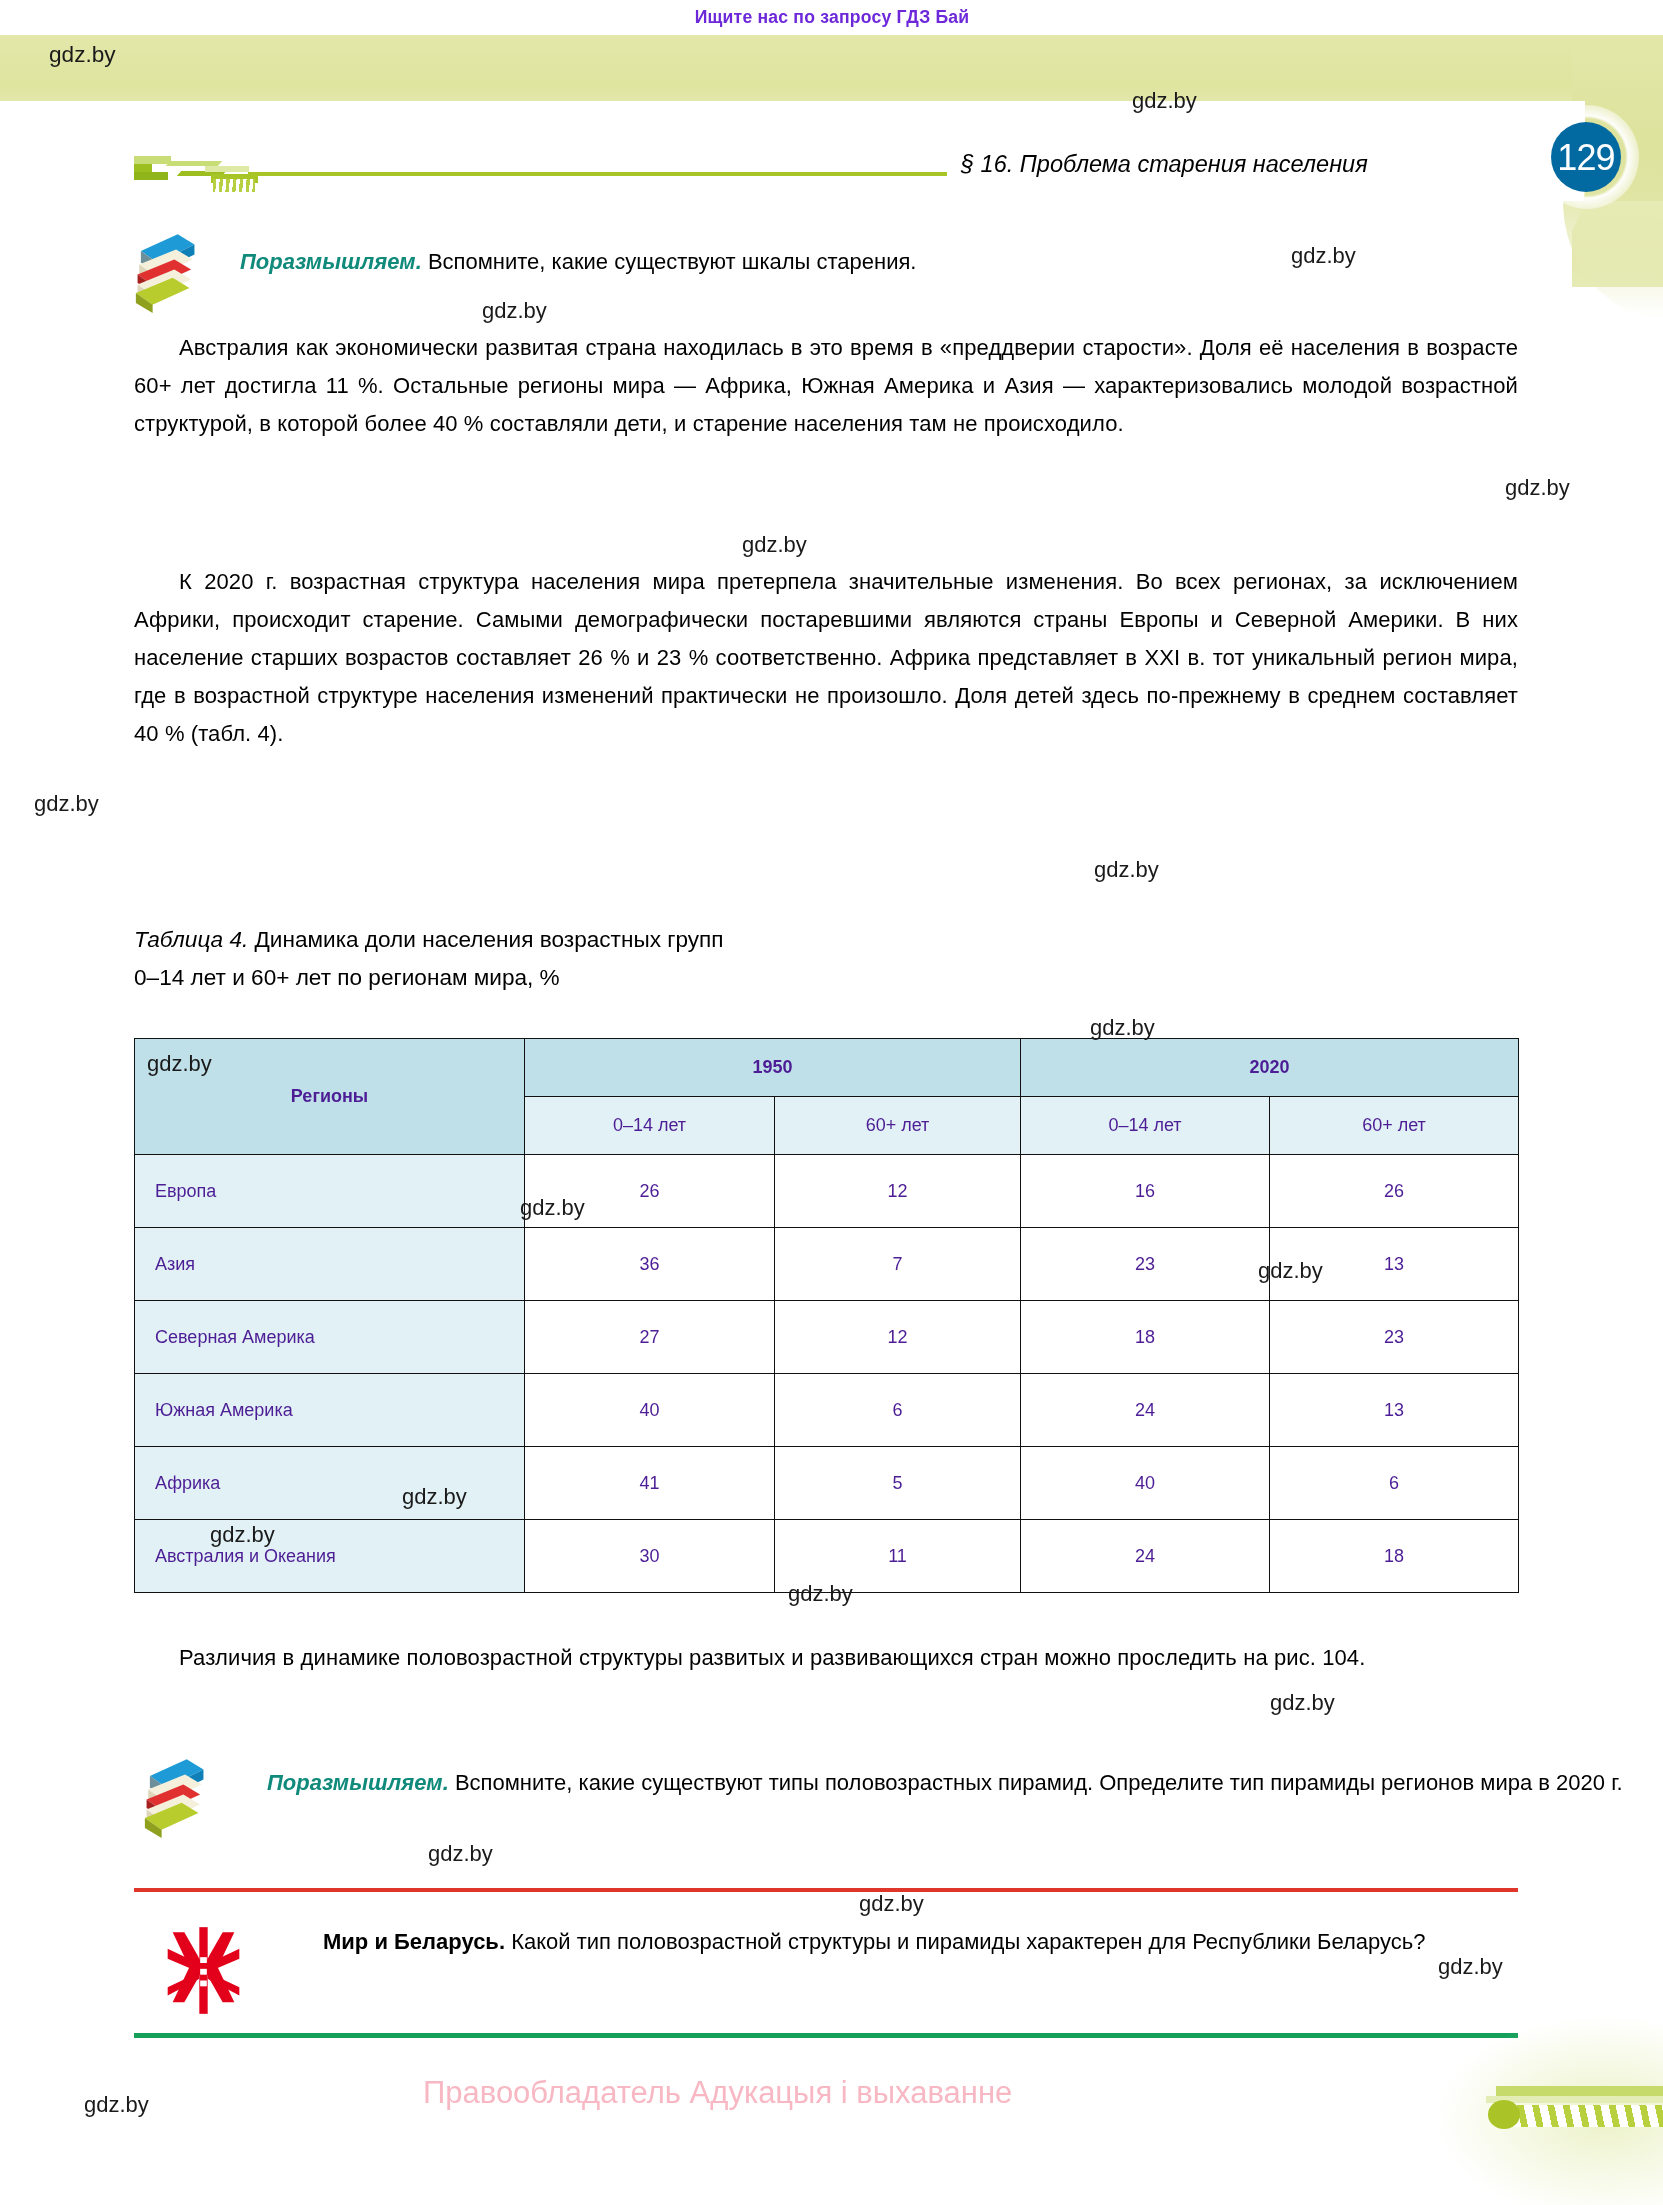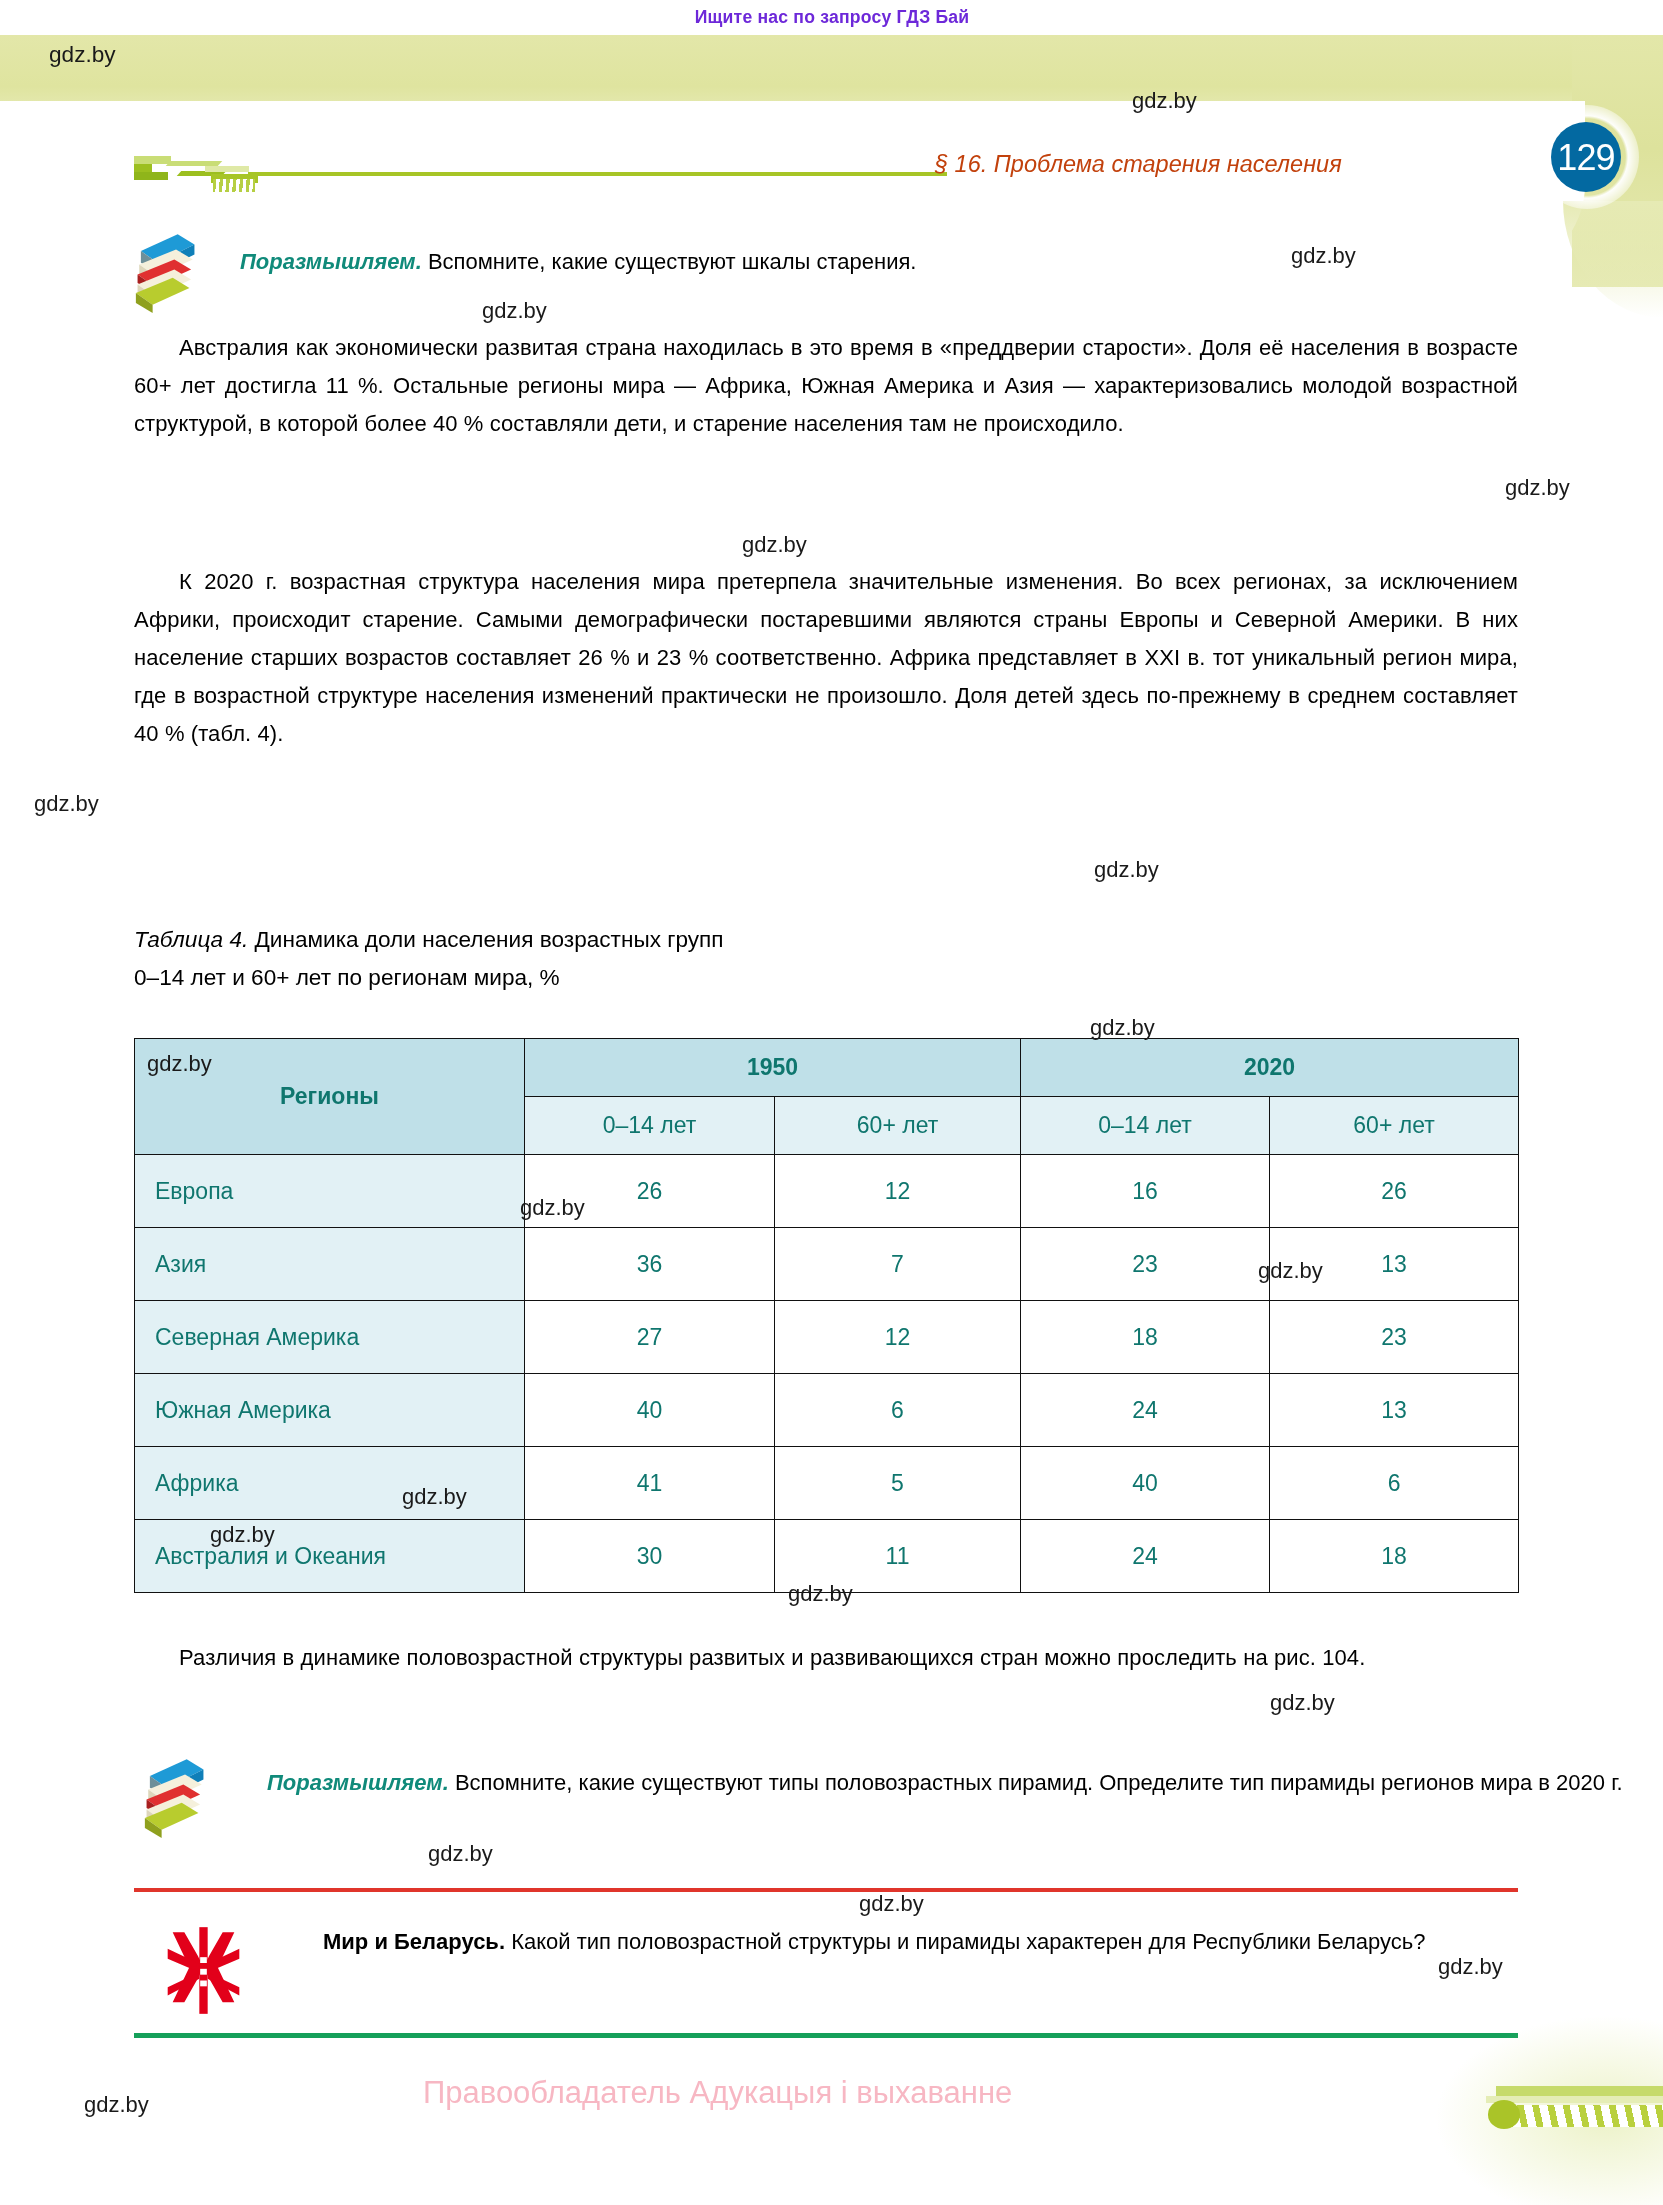--- a/index.html
+++ b/index.html
@@ -117,24 +117,24 @@
     position: absolute;
     top: 172px;
     left: 248px;
     width: 699px;
     height: 4.2px;
     background: #a7c526;
   }
   .section-title {
     position: absolute;
     top: 151px;
-    left: 935px;
+    left: 961px;
     font-size: 23.5px;
     font-style: italic;
-    color: #c2410c;
+    color: #000000;
     white-space: nowrap;
   }
   
   .orn {
     position: absolute;
   }
   .orn-a { top: 156px; left: 134px; width: 37px; height: 7.5px;  background: #c9dd76; }
   .orn-b { top: 164px; left: 134px; width: 18.4px; height: 7.5px;  background: #9cbf1f; }
   .orn-c { top: 172px; left: 134px; width: 34px; height: 8.4px; background: #8fb51a; }
   .orn-d { top: 161px; left: 168px; width: 52px; height: 5px;  background: #c9dd76;
@@ -187,22 +187,22 @@
   .table-caption .it { font-style: italic; }
 
   table.tbl {
     position: absolute;
     border-collapse: collapse;
     table-layout: fixed;
   }
   table.tbl td, table.tbl th {
     border: 1.7px solid #111111;
     text-align: center;
-    font-size: 23px;
-    color: #0f766e;
+    font-size: 18px;
+    color: #4c1d95;
     padding: 0;
   }
   .hdr-top   { background: #bfe0e8; font-weight: bold; font-size: 22.6px; }
   .hdr-sub   { background: #e2f1f5; font-weight: normal; font-size: 21px; }
   .hdr-region{ background: #bfe0e8; font-weight: bold; font-size: 22.6px; }
   .row-label {
     background: #e2f1f5;
     text-align: left !important;
     padding-left: 20px !important;
     font-size: 21.4px;

